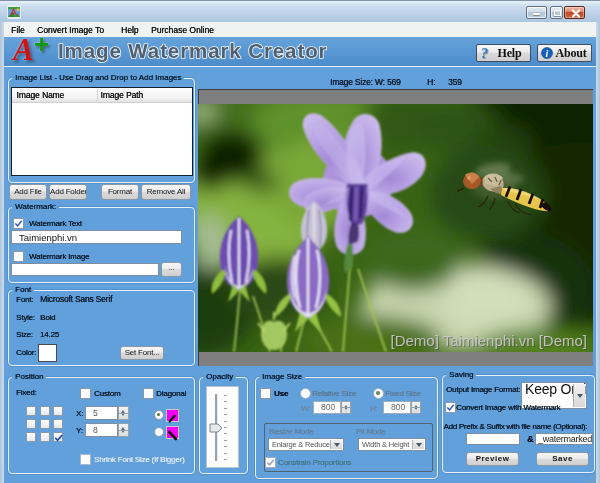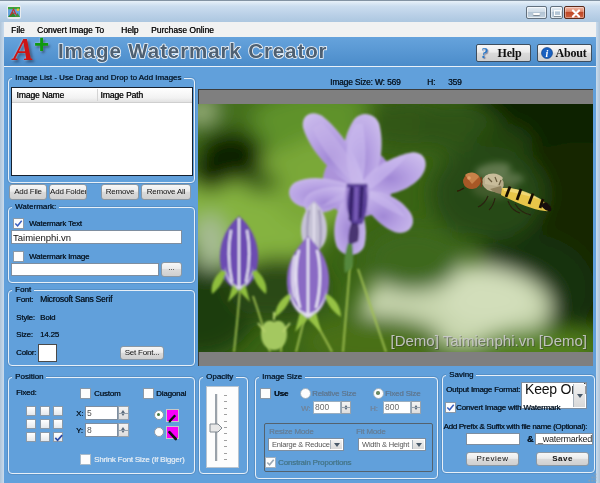--- a/index.html
+++ b/index.html
@@ -4,21 +4,21 @@
 html,body{margin:0;padding:0}
 #win{position:relative;width:600px;height:483px;background:#61A0DB;overflow:hidden;font-family:"Liberation Sans",sans-serif;-webkit-font-smoothing:antialiased}
 .abs{position:absolute}
 .grp{position:absolute;border:1px solid #E7EFF7;border-radius:4px;box-shadow:0 0 0 1px rgba(40,70,110,0.18)}
 .gtit{position:absolute;font-size:8px;letter-spacing:0;font-weight:normal;color:#0A1E32;background:#61A0DB;padding:0 3px;white-space:nowrap;line-height:9px;text-shadow:0.35px 0 0 #0A1E32}
 .lbl{position:absolute;font-size:8px;letter-spacing:-0.2px;color:#0A1A2A;white-space:nowrap;line-height:9px;text-shadow:0.3px 0 0 currentColor}
 .btn{position:absolute;background:linear-gradient(180deg,#F7F7F7,#EBEBEB 45%,#DBDBDB 50%,#CFCFCF);border:1px solid #8B98A4;border-radius:3px;color:#101010;font-size:8px;letter-spacing:-0.2px;text-align:center;box-sizing:border-box;line-height:13px;white-space:nowrap;overflow:hidden}
 .cb{position:absolute;width:9px;height:9px;background:#FDFDFD;border:1px solid #8A99A8;box-sizing:content-box}
 .cb svg{position:absolute;left:-1px;top:-1.5px;width:11px;height:11px}
 .rad{position:absolute;width:9px;height:9px;border-radius:50%;background:#FDFDFD;border:1px solid #8A99A8}
-.inp{position:absolute;background:#fff;border:1px solid #7E8EA0;box-sizing:border-box;font-size:11px;color:#101010;line-height:13px;padding-left:1px;white-space:nowrap;overflow:hidden}
+.inp{position:absolute;background:#fff;border:1px solid #7E8EA0;box-sizing:border-box;font-size:11px;color:#101010;line-height:13px;padding-left:7px;white-space:nowrap;overflow:hidden}
 .spinarr{position:absolute;background:linear-gradient(180deg,#F4F4F4,#DDD);border:1px solid #96A2AE;box-sizing:border-box}
 .spinarr:before{content:"";position:absolute;left:50%;top:26%;margin-left:-2.5px;border-left:2.5px solid transparent;border-right:2.5px solid transparent;border-bottom:3px solid #5A6A7A}
 .spinarr:after{content:"";position:absolute;left:50%;bottom:26%;margin-left:-2.5px;border-left:2.5px solid transparent;border-right:2.5px solid transparent;border-top:3px solid #5A6A7A}
 .spinmid{position:absolute;height:1px;background:#96A2AE;left:0;right:0;top:50%}
 .combo{position:absolute;background:#fff;border:1px solid #7E8EA0;box-sizing:border-box;font-size:8px;letter-spacing:-0.2px;color:#333;line-height:12px;padding-left:3px;white-space:nowrap;overflow:hidden}
 .cbar{position:absolute;right:1px;top:1px;bottom:1px;width:11px;background:linear-gradient(180deg,#F2F2F2,#D8D8D8);border-left:1px solid #A8B2BC}
 .cbar:before{content:"";position:absolute;left:50%;top:50%;margin:-1.5px 0 0 -3px;border-left:3px solid transparent;border-right:3px solid transparent;border-top:4px solid #4A5A6A}
 </style></head>
 <body>
 <div id="win">
@@ -78,21 +78,21 @@
 <div class="grp" style="left:8px;top:78px;width:185px;height:103px"></div>
 <div class="gtit" style="left:12px;top:73px">Image List - Use Drag and Drop to Add Images</div>
 <div class="abs" style="left:10.5px;top:87px;width:182px;height:89px;background:#fff;border:1.5px solid #15202E;box-sizing:border-box">
   <div class="abs" style="left:0;top:0;right:0;height:13.5px;background:linear-gradient(180deg,#FFFFFF,#F2F2F2 70%,#E2E2E2);border-bottom:1px solid #CFCFCF"></div>
   <div class="abs" style="left:85px;top:1px;width:1px;height:12px;background:#D4D4D4"></div>
   <div class="lbl" style="left:5px;top:3px;color:#101010;font-size:8.5px;letter-spacing:-0.1px">Image Name</div>
   <div class="lbl" style="left:89px;top:3px;color:#101010;font-size:8.5px;letter-spacing:-0.1px">Image Path</div>
 </div>
 <div class="btn" style="left:9px;top:184px;width:38px;height:16px">Add File</div>
 <div class="btn" style="left:49px;top:184px;width:38px;height:16px">Add Folder</div>
-<div class="btn" style="left:101px;top:184px;width:38px;height:16px">Remove</div>
+<div class="btn" style="left:101px;top:184px;width:38px;height:16px">Format</div>
 <div class="btn" style="left:141px;top:184px;width:50px;height:16px">Remove All</div>
 
 <div class="grp" style="left:8px;top:207px;width:185px;height:74px"></div>
 <div class="gtit" style="left:12px;top:202px">Watermark:</div>
 <div class="cb" style="left:13px;top:218px">
       <svg width="12" height="12" viewBox="0 0 12 12">
         <path d="M2.5 6 L5 8.5 L9.5 3" stroke="#3A5FC0" stroke-width="1.6" fill="none"></path>
       </svg>
     </div>
 <div class="lbl" style="left:29px;top:219px">Watermark Text</div>
@@ -361,21 +361,21 @@
 <div class="cb" style="left:445px;top:402px">
       <svg width="12" height="12" viewBox="0 0 12 12">
         <path d="M2.5 6 L5 8.5 L9.5 3" stroke="#3A5FC0" stroke-width="1.6" fill="none"></path>
       </svg>
     </div>
 <div class="lbl" style="left:456px;top:403px">Convert Image with Watermark</div>
 <div class="lbl" style="left:443.5px;top:421.5px;letter-spacing:-0.3px">Add Prefix &amp; Suffix with file name (Optional):</div>
 <div class="inp" style="left:466px;top:432.5px;width:54px;height:12px"></div>
 <div class="lbl" style="left:527px;top:435px;font-weight:bold;font-size:9px">&amp;</div>
 <div class="inp" style="left:535px;top:432.5px;width:58px;height:12px;font-size:9px;letter-spacing:-0.25px;line-height:10px;color:#222;padding-left:2px">_watermarked</div>
-<div class="btn" style="left:466px;top:451.5px;width:53px;height:14px;font-weight:normal;line-height:12px;letter-spacing:0.5px">Preview</div>
+<div class="btn" style="left:466px;top:451.5px;width:53px;height:14px;font-weight:bold;line-height:12px;letter-spacing:0.5px">Preview</div>
 <div class="btn" style="left:536px;top:451.5px;width:53px;height:14px;font-weight:bold;line-height:12px;letter-spacing:0.5px">Save</div>
 
 <svg class="abs" style="left:588px;top:473px" width="9" height="9" viewBox="0 0 9 9">
       <g fill="#88A0B6">
         <rect x="6.5" y="0.5" width="1.8" height="1.8"></rect>
         <rect x="6.5" y="3.6" width="1.8" height="1.8"></rect>
         <rect x="3.4" y="3.6" width="1.8" height="1.8"></rect>
         <rect x="6.5" y="6.7" width="1.8" height="1.8"></rect>
         <rect x="3.4" y="6.7" width="1.8" height="1.8"></rect>
         <rect x="0.3" y="6.7" width="1.8" height="1.8"></rect>

